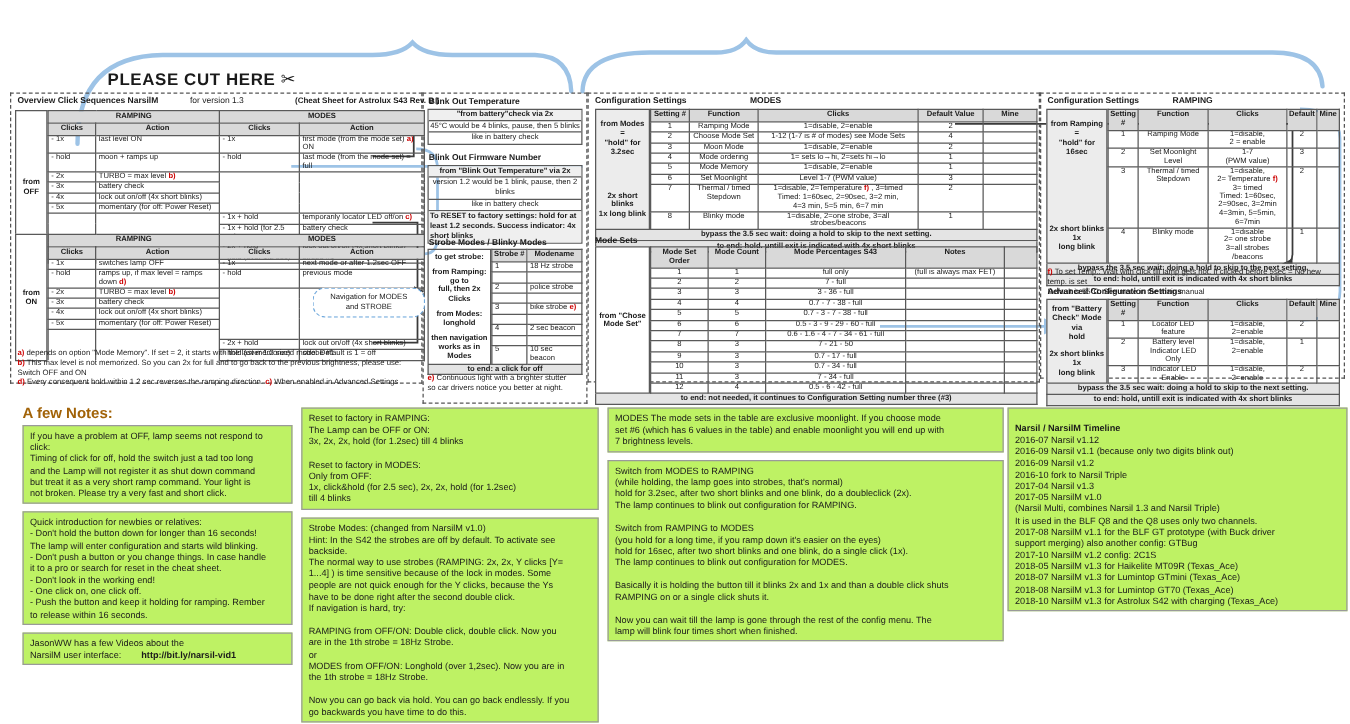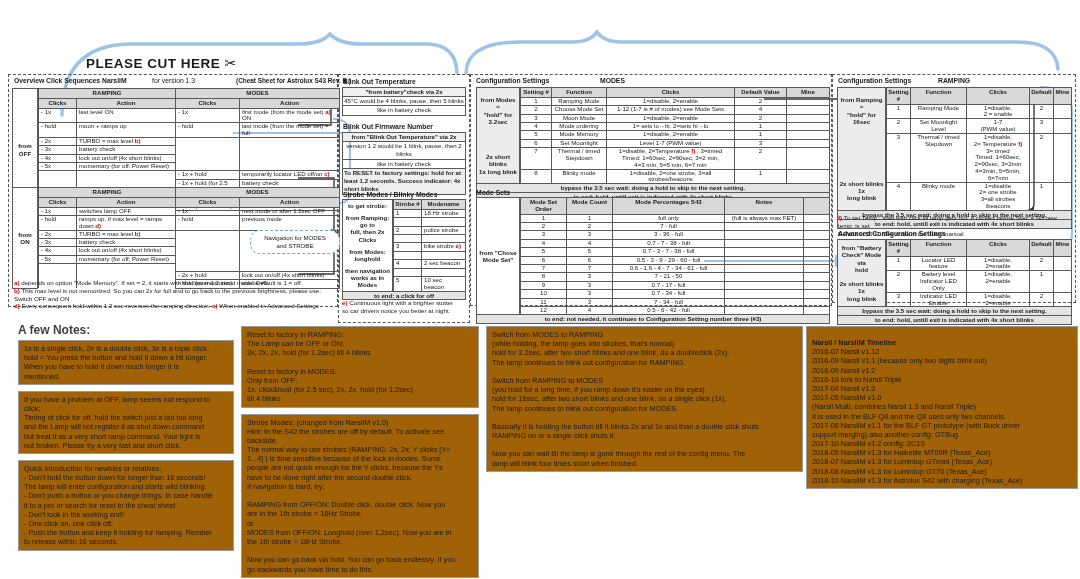--- a/index.html
+++ b/index.html
@@ -25,22 +25,22 @@
   .ftr{border:1px solid #595959;border-top:none;box-sizing:border-box;background:#e4e4e4;
        font-weight:bold;font-size:6.1px;text-align:center;line-height:1.3;}
   .boxtbl{border:1px solid #595959;box-sizing:border-box;}
   .boxtbl .r{border-bottom:1px solid #595959;font-size:6.1px;text-align:center;line-height:1.35;padding:0 1px;}
   .boxtbl .r:last-child{border-bottom:none;}
   .boxtbl .b{font-weight:bold;background:#efefef;}
   .boxtbl .l{text-align:left;}
   .seclbl{font-weight:bold;font-size:6.8px;}
   .note{font-size:6.2px;line-height:1.25;}
   
-  .nhead{font-weight:bold;font-size:12px;color:#404040;}
-  .nbox{border:1px solid #9a9a9a;box-sizing:border-box;background:#a16207;padding:3px 5px;
+  .nhead{font-weight:bold;font-size:12px;color:#a16207;}
+  .nbox{border:1px solid #9a9a9a;box-sizing:border-box;background:#bef264;padding:3px 5px;
         font-size:7.3px;line-height:1.26;margin-bottom:6px;}
   .bold{font-weight:bold;}
   .bubble{position:absolute;border:1.5px dashed #6FA8DC;border-radius:10px;background:#fff;
           font-size:6.1px;text-align:center;line-height:1.3;padding:3px 2px;}
   svg.deco{position:absolute;left:0;top:0;pointer-events:none;}
   .guide{display:flex;flex-direction:column;justify-content:space-between;text-align:center;
          font-weight:bold;font-size:6.1px;line-height:1.2;border:1px solid #595959;box-sizing:border-box;padding:2px 1px;}
 </style>
 </head>
 <body>
@@ -658,31 +658,35 @@
             </tr>
           </tbody>
       </table>
     </div>
     <div class="ftr">bypass the 3.5 sec wait:  doing a hold to skip to the next setting.</div>
     <div class="ftr">to end:  hold, untill exit is indicated with 4x short blinks</div>
   </div>
 
   <div class="p" style="left:18px;top:294px;width:216px;">
     <div class="nhead" style="margin-bottom:3px;">A few Notes:</div>
-    <div class="nbox">1x is a single click, 2x is a double click, 3x is a triple click.<br>hold = You press the button and hold it down a bit longer.<br>When you have to hold it down much longer it is<br>mentioned.</div>
     <div class="nbox">If you have a problem at OFF, lamp seems not respond to<br>click:<br>Timing of click for off, hold the switch just a tad too long<br>and the Lamp will not register it as shut down command<br>but treat it as a very short ramp command.  Your light is<br>not broken. Please try a very fast and short click.</div>
     <div class="nbox">Quick introduction for newbies or relatives:<br>- Don't hold the button down for longer than 16 seconds!<br>The lamp will enter configuration and starts wild blinking.<br>- Don't push a button or you change things. In case handle<br>it to a pro or search for reset in the cheat sheet.<br>- Don't look in the working end!<br>- One click on, one click off.<br>- Push the button and keep it holding for ramping. Rember<br>to release within 16 seconds.</div>
+    <div class="nbox">
+      <span>JasonWW has a few Videos about the<br>NarsilM user interface:</span>
+      <span class="bold" style="margin-left:14px;">http://bit.ly/narsil-vid1</span>
+    </div>
   </div>
 
   <div class="p" style="left:241px;top:297px;width:238px;">
     <div class="nbox">Reset to factory in RAMPING:<br>The Lamp can be OFF or ON:<br>3x, 2x, 2x, hold (for 1.2sec) till 4 blinks<br><br>Reset to factory in MODES:<br>Only from OFF:<br>1x, click&amp;hold (for 2.5 sec), 2x, 2x, hold (for 1.2sec)<br>till 4 blinks</div>
     <div class="nbox">Strobe Modes:        (changed from NarsilM v1.0)<br>Hint: In the S42 the strobes are off by default. To activate see<br>backside.<br>The normal way to use strobes (RAMPING: 2x, 2x, Y clicks [Y=<br>1...4] ) is time sensitive because of the lock in modes. Some<br>people are not quick enough for the Y clicks, because the Ys<br>have to be done right after the second double click.<br>If navigation is hard, try:<br><br>RAMPING from OFF/ON: Double click, double click. Now you<br>are in the 1th strobe = 18Hz Strobe.<br>or<br>MODES from OFF/ON: Longhold (over 1,2sec). Now you are in<br>the 1th strobe = 18Hz Strobe.<br><br>Now you can go back via hold. You can go back endlessly. If you<br>go backwards you have time to do this.</div>
   </div>
 
   <div class="p" style="left:486px;top:297px;width:317px;">
+    <div class="nbox">MODES The mode sets in the table are exclusive moonlight. If you choose mode<br>set #6 (which has 6 values in the table) and enable moonlight you will end up with<br>7 brightness levels.</div>
     <div class="nbox">Switch from MODES to RAMPING<br>(while holding, the lamp goes into strobes, that's normal)<br>hold for 3.2sec, after two short blinks and one blink, do a doubleclick (2x).<br>The lamp continues to blink out configuration for RAMPING.<br><br>Switch from RAMPING to MODES<br>(you hold for a long time, if you ramp down it's easier on the eyes)<br>hold for 16sec, after two short blinks and one blink,  do a single click (1x).<br>The lamp continues to blink out configuration for MODES.<br><br>Basically it is holding the button till it blinks 2x and 1x and than a double click shuts<br>RAMPING on or a single click shuts it.<br><br>Now you can wait till the lamp is gone through the rest of the config menu. The<br>lamp will blink four times short when finished.</div>
   </div>
 
   <div class="p" style="left:806px;top:297px;width:272px;">
     <div class="nbox">
       <div class="bold" style="margin-top:8px;">Narsil / NarsilM Timeline</div>
       <div>2016-07     Narsil v1.12<br>2016-09     Narsil v1.1 (because only two digits blink out)<br>2016-09     Narsil v1.2<br>2016-10          fork to Narsil Triple<br>2017-04     Narsil v1.3<br>2017-05     NarsilM v1.0<br>(Narsil Multi, combines Narsil 1.3 and Narsil Triple)<br>It is used in the BLF Q8 and the Q8 uses only two channels.<br>2017-08     NarsilM v1.1 for the BLF GT prototype  (with Buck driver<br>support merging) also another config: GTBug<br>2017-10     NarsilM v1.2 config: 2C1S<br>2018-05     NarsilM v1.3 for Haikelite MT09R (Texas_Ace)<br>2018-07     NarsilM v1.3 for Lumintop GTmini (Texas_Ace)<br>2018-08     NarsilM v1.3 for Lumintop GT70 (Texas_Ace)<br>2018-10     NarsilM v1.3 for Astrolux S42 with charging (Texas_Ace)</div>
     </div>
   </div>
 

